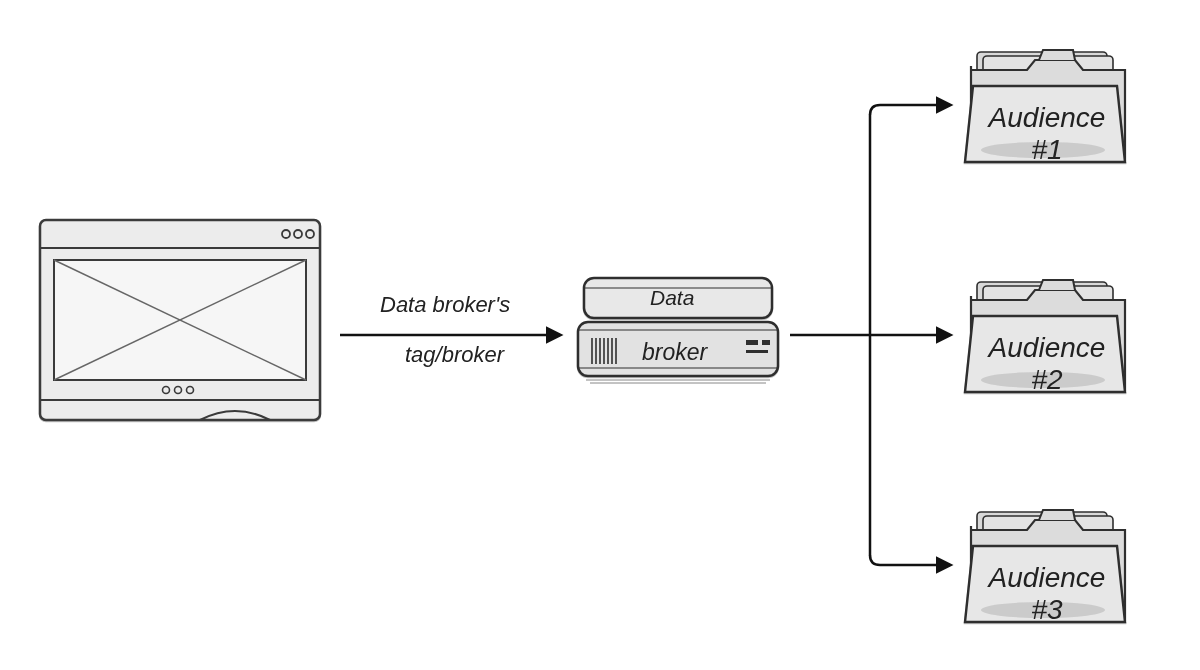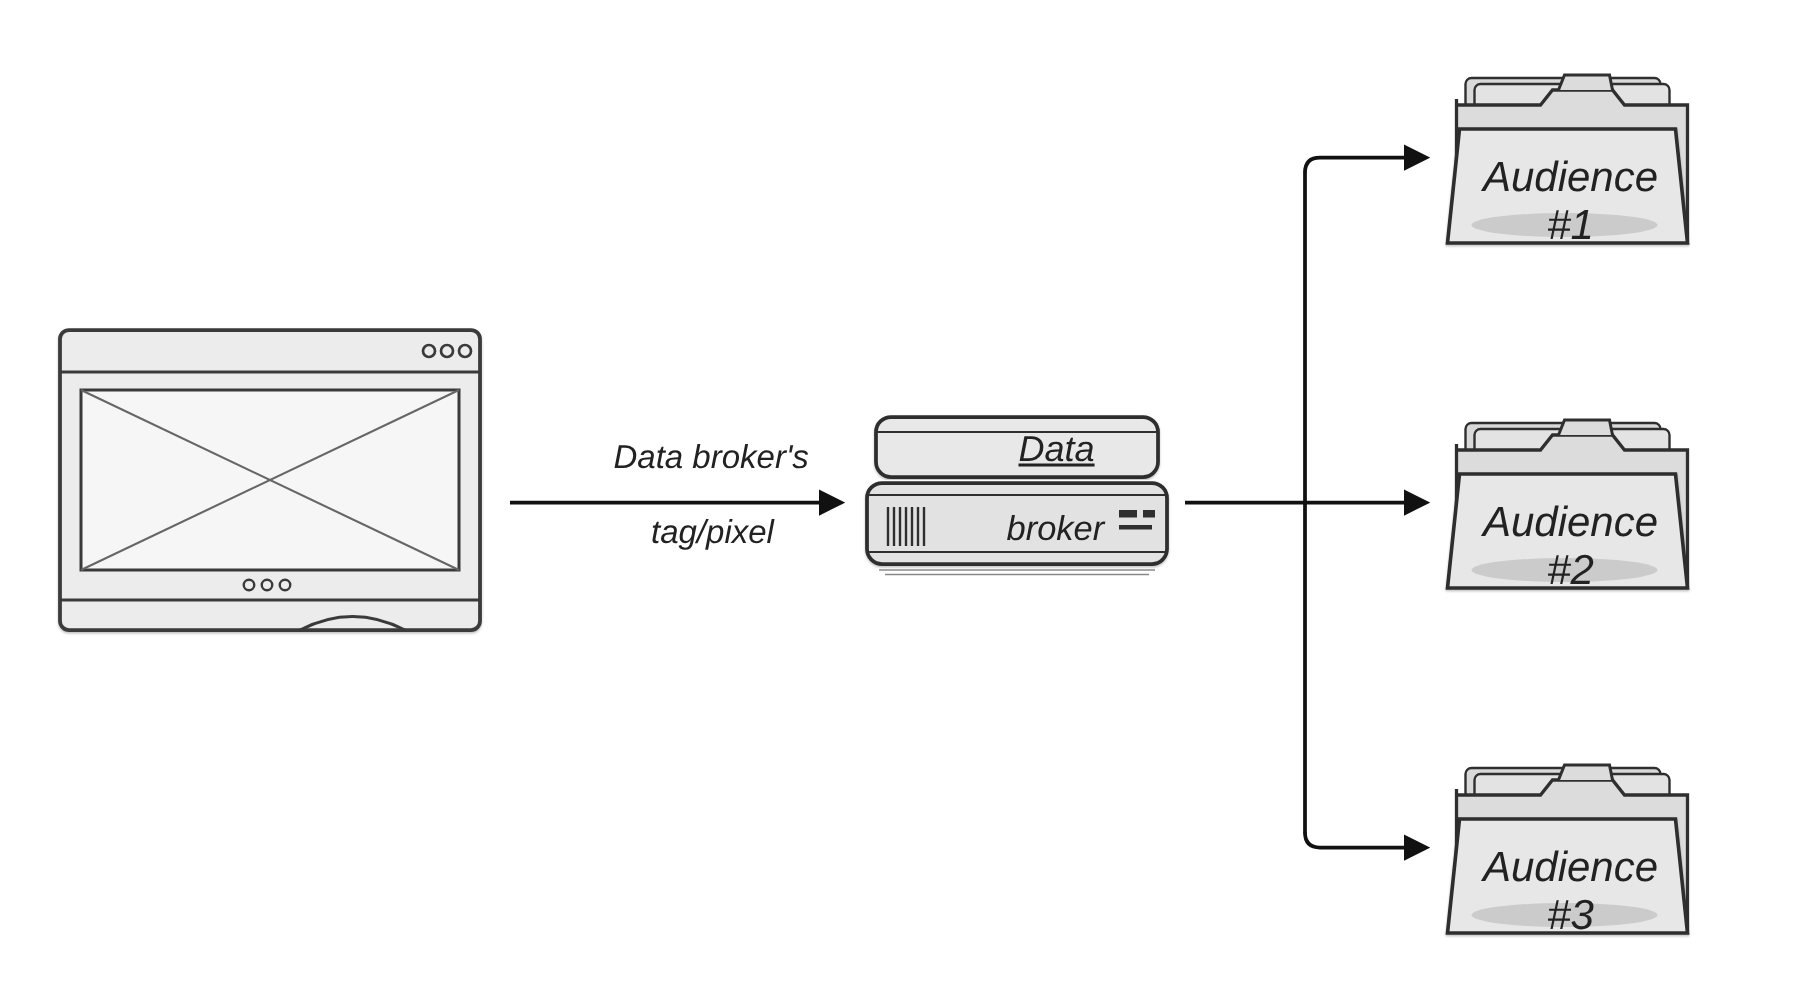--- a/index.html
+++ b/index.html
@@ -20,21 +20,20 @@
     position: absolute;
     left: 0; top: 0;
     width: 1200px; height: 670px;
   }
   .label {
     position: absolute;
     font-style: italic;
     font-size: 22px;
     line-height: 1.4;
     white-space: nowrap;
-    margin-left: 29px;
   }
   .folder-label {
     position: absolute;
     font-style: italic;
     font-size: 28px;
     line-height: 1.15;
     text-align: center;
     width: 140px;
   }
 </style>
@@ -149,23 +148,23 @@
       <rect x="12" y="2" width="130" height="90" rx="4" fill="#d9d9d9" stroke="#2f2f2f" stroke-width="1.6"></rect>
       <rect x="18" y="6" width="130" height="90" rx="4" fill="#e3e3e3" stroke="#2f2f2f" stroke-width="1.6"></rect>
       <path d="M 6 16 L 6 110 L 160 110 L 160 20 L 118 20 L 110 10 L 70 10 L 62 20 L 6 20 Z" fill="#dcdcdc" stroke="#2f2f2f" stroke-width="2.2"></path>
       <path d="M 110 10 L 108 0 L 78 0 L 74 10" fill="#dcdcdc" stroke="#2f2f2f" stroke-width="2"></path>
       <path d="M 0 112 L 160 112 L 152 36 L 8 36 Z" fill="#e7e7e7" stroke="#2f2f2f" stroke-width="2.4" filter="url(#softEdge)"></path>
       <ellipse cx="78" cy="100" rx="62" ry="8" fill="#bfbfbf" opacity="0.7"></ellipse>
     </g>
   </svg>
 
   <div class="label" style="left:380px; top:290px;">Data broker's</div>
-  <div class="label" style="left:405px; top:340px;">tag/pixel</div>
+  <div class="label" style="left:405px; top:340px;">tag/broker</div>
 
-  <div class="label" style="left:650px; top:283px; font-size:24px;text-decoration:underline;">Data</div>
+  <div class="label" style="left:650px; top:283px; font-size:21px;">Data</div>
   <div class="label" style="left:642px; top:336px; font-size:23px;">broker</div>
 
   <div class="folder-label" style="left:977px; top:102px;">
     <span>Audience</span><br>
     <span>#1</span>
   </div>
 
   <div class="folder-label" style="left:977px; top:332px;">
     <span>Audience</span><br>
     <span>#2</span>

